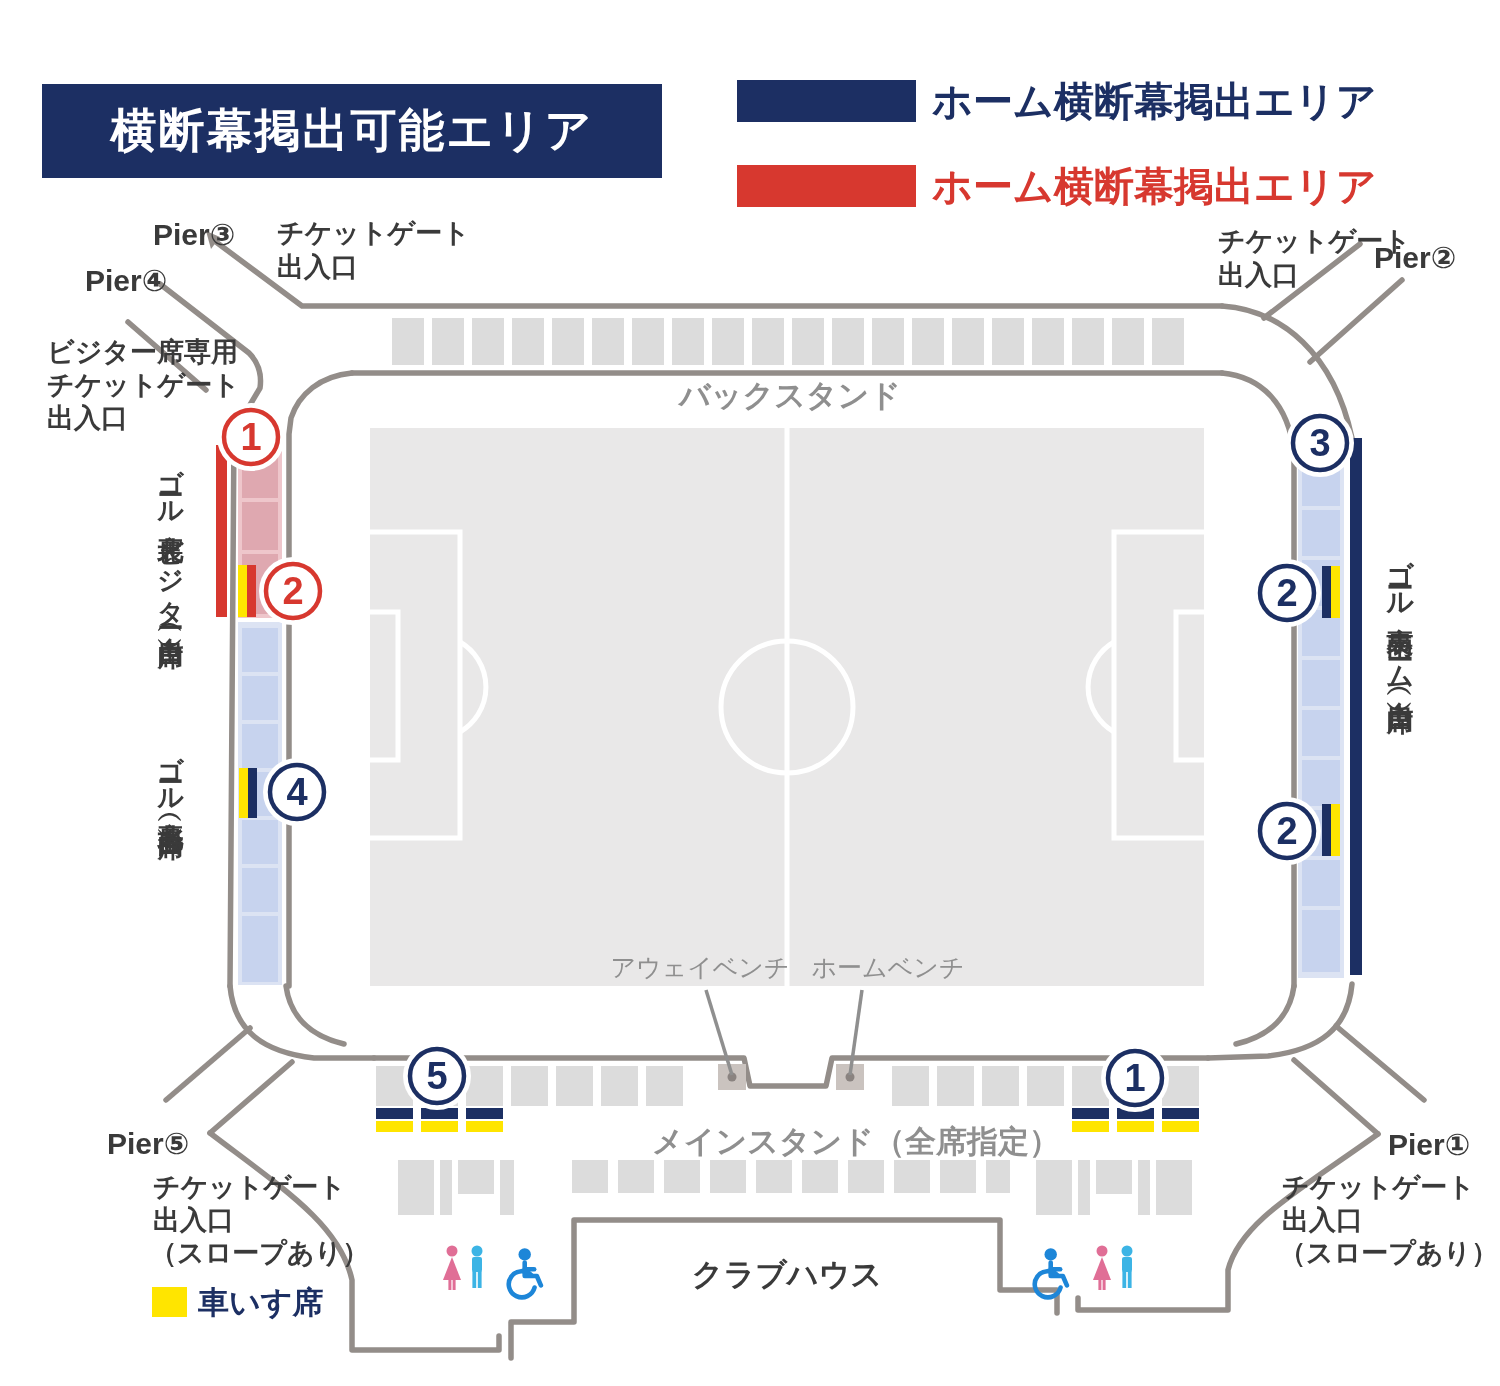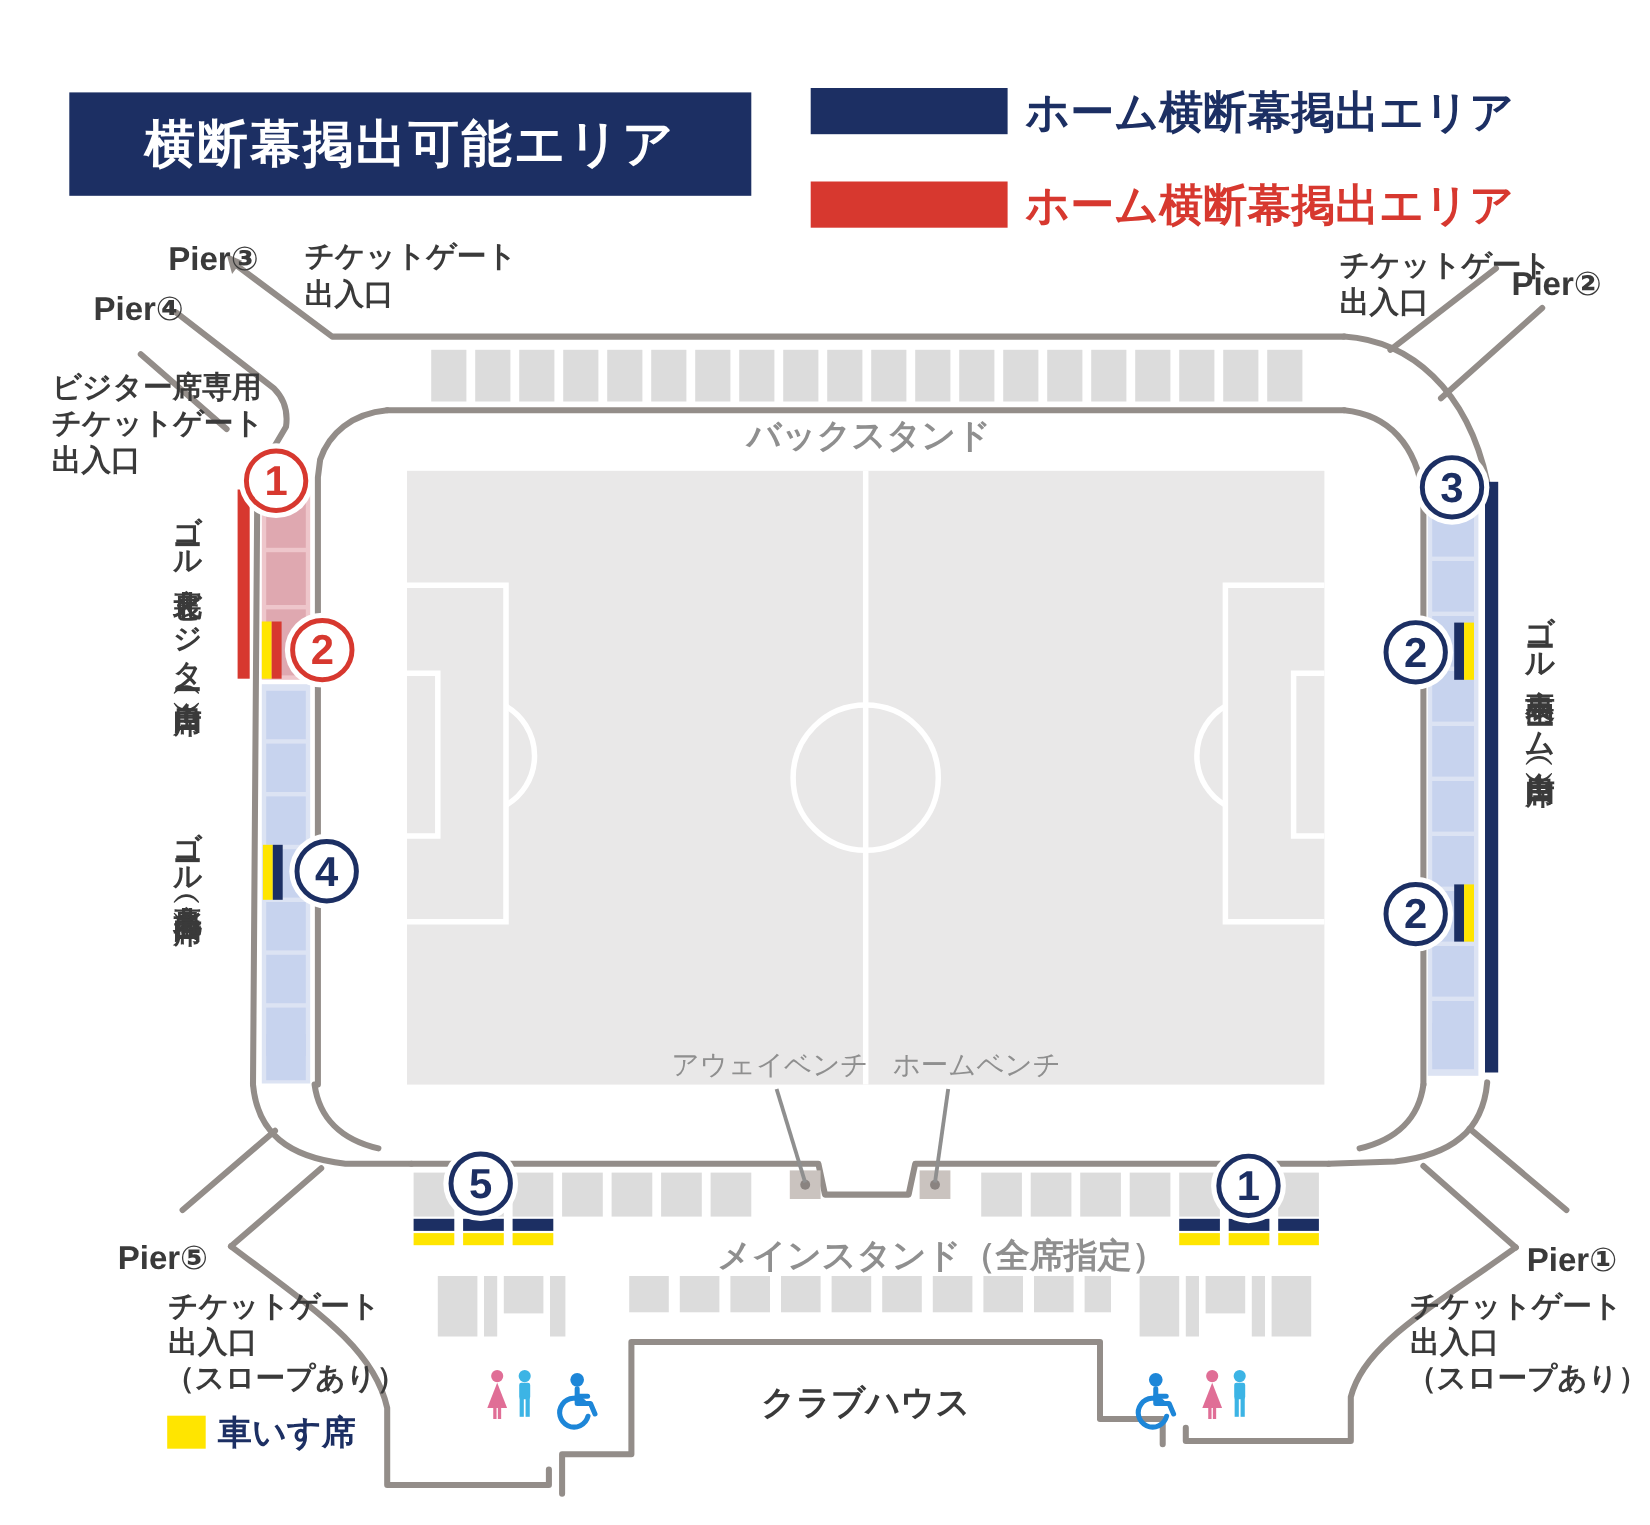--- a/index.html
+++ b/index.html
@@ -1,19 +1,19 @@
 <!DOCTYPE html>
 <html style="--navy: #1c2f63; --red: #d7382f; --yellow: #ffe500; --pinkBg: #eec6cb; --pinkBlock: #dfa8b0; --blueBg: #dce3f3; --blueBlock: #c7d3ee; --grayBlock: #dcdcdc; --pitch: #e9e8e8; --outline: #938d89; --labelGray: #8f8f8f; --bench: #cac3bf; --female: #e06e96; --male: #3cb4e5; --wheelchair: #1d86d8;"><head>
 <meta charset="utf-8">
 <style>
   html,body{margin:0;padding:0;background:#fff;}
   #stage{position:relative;width:1500px;height:1386px;background:#fff;overflow:hidden;
          font-family:"Liberation Sans","DejaVu Sans",sans-serif;}
   
-  .title-box{position:absolute;left:63px;top:84px;width:620px;height:94px;
+  .title-box{position:absolute;left:42px;top:84px;width:620px;height:94px;
              background:var(--navy);display:flex;align-items:center;justify-content:center;}
   .title-box span{color:#fff;font-size:46px;font-weight:bold;letter-spacing:2px;}
   .legend{position:absolute;left:737px;top:79px;}
   .legend-row{display:flex;align-items:center;height:44px;margin-bottom:41px;}
   .legend-swatch{width:179px;height:42px;flex:0 0 auto;}
   .legend-swatch.home{background:var(--navy);}
   .legend-swatch.visitor{background:var(--red);}
   .legend-label{font-size:40px;font-weight:bold;margin-left:16px;white-space:nowrap;}
   .legend-label.home{color:var(--navy);}
   .legend-label.visitor{color:var(--red);}

